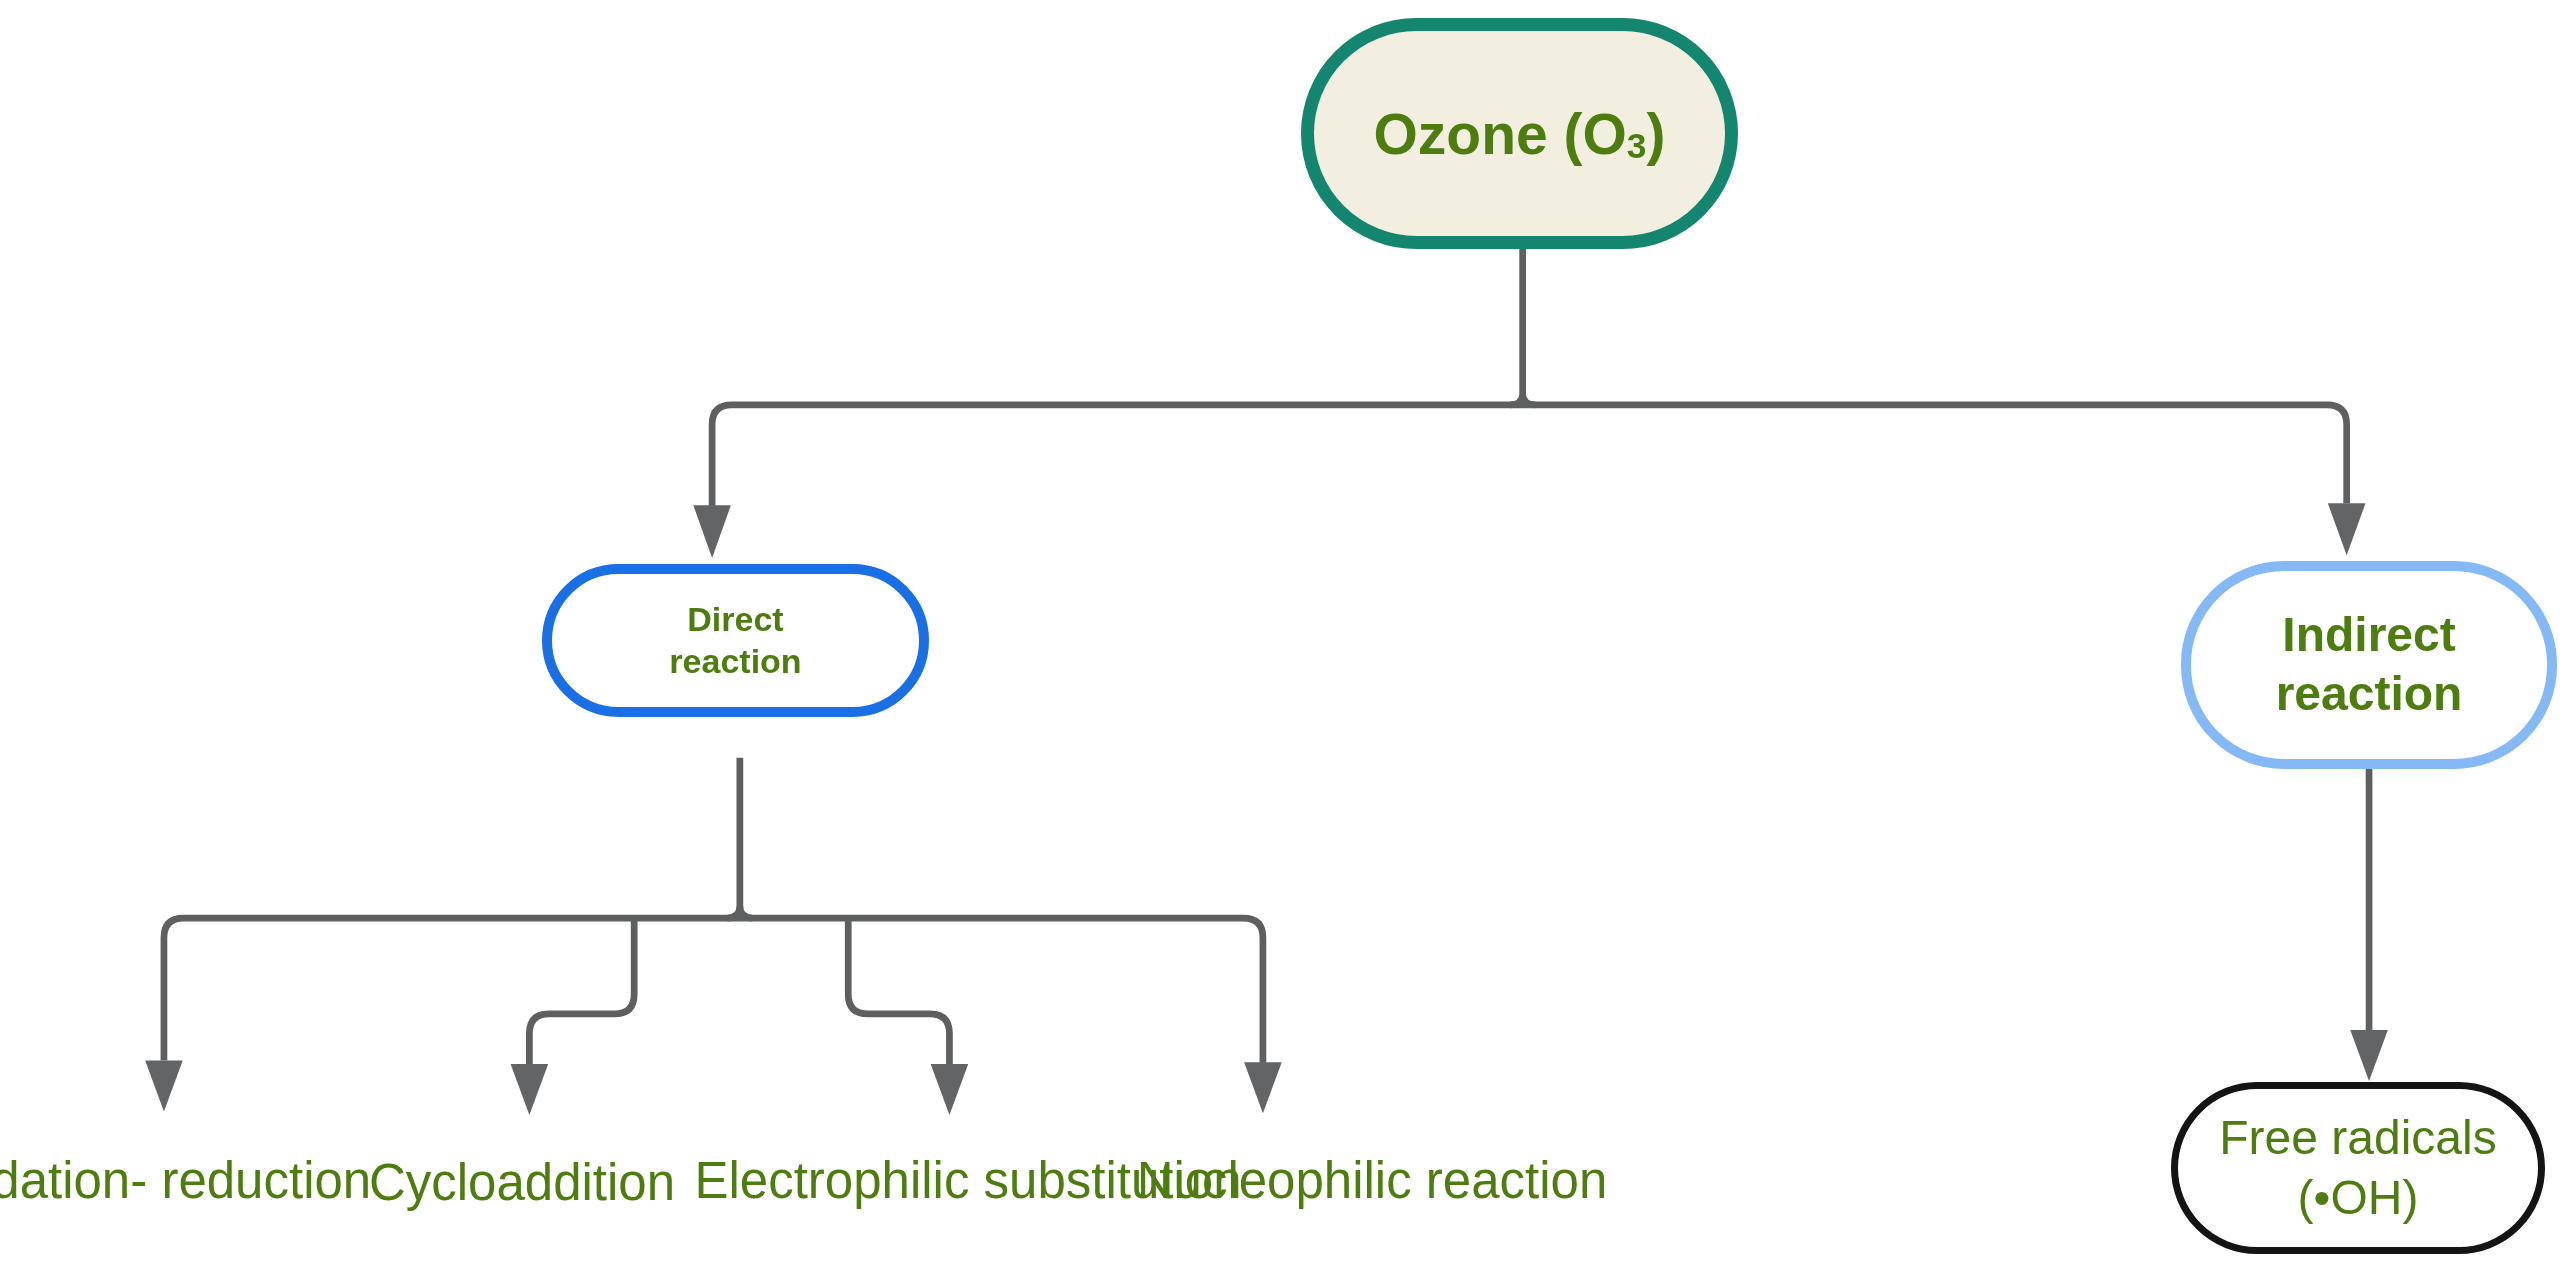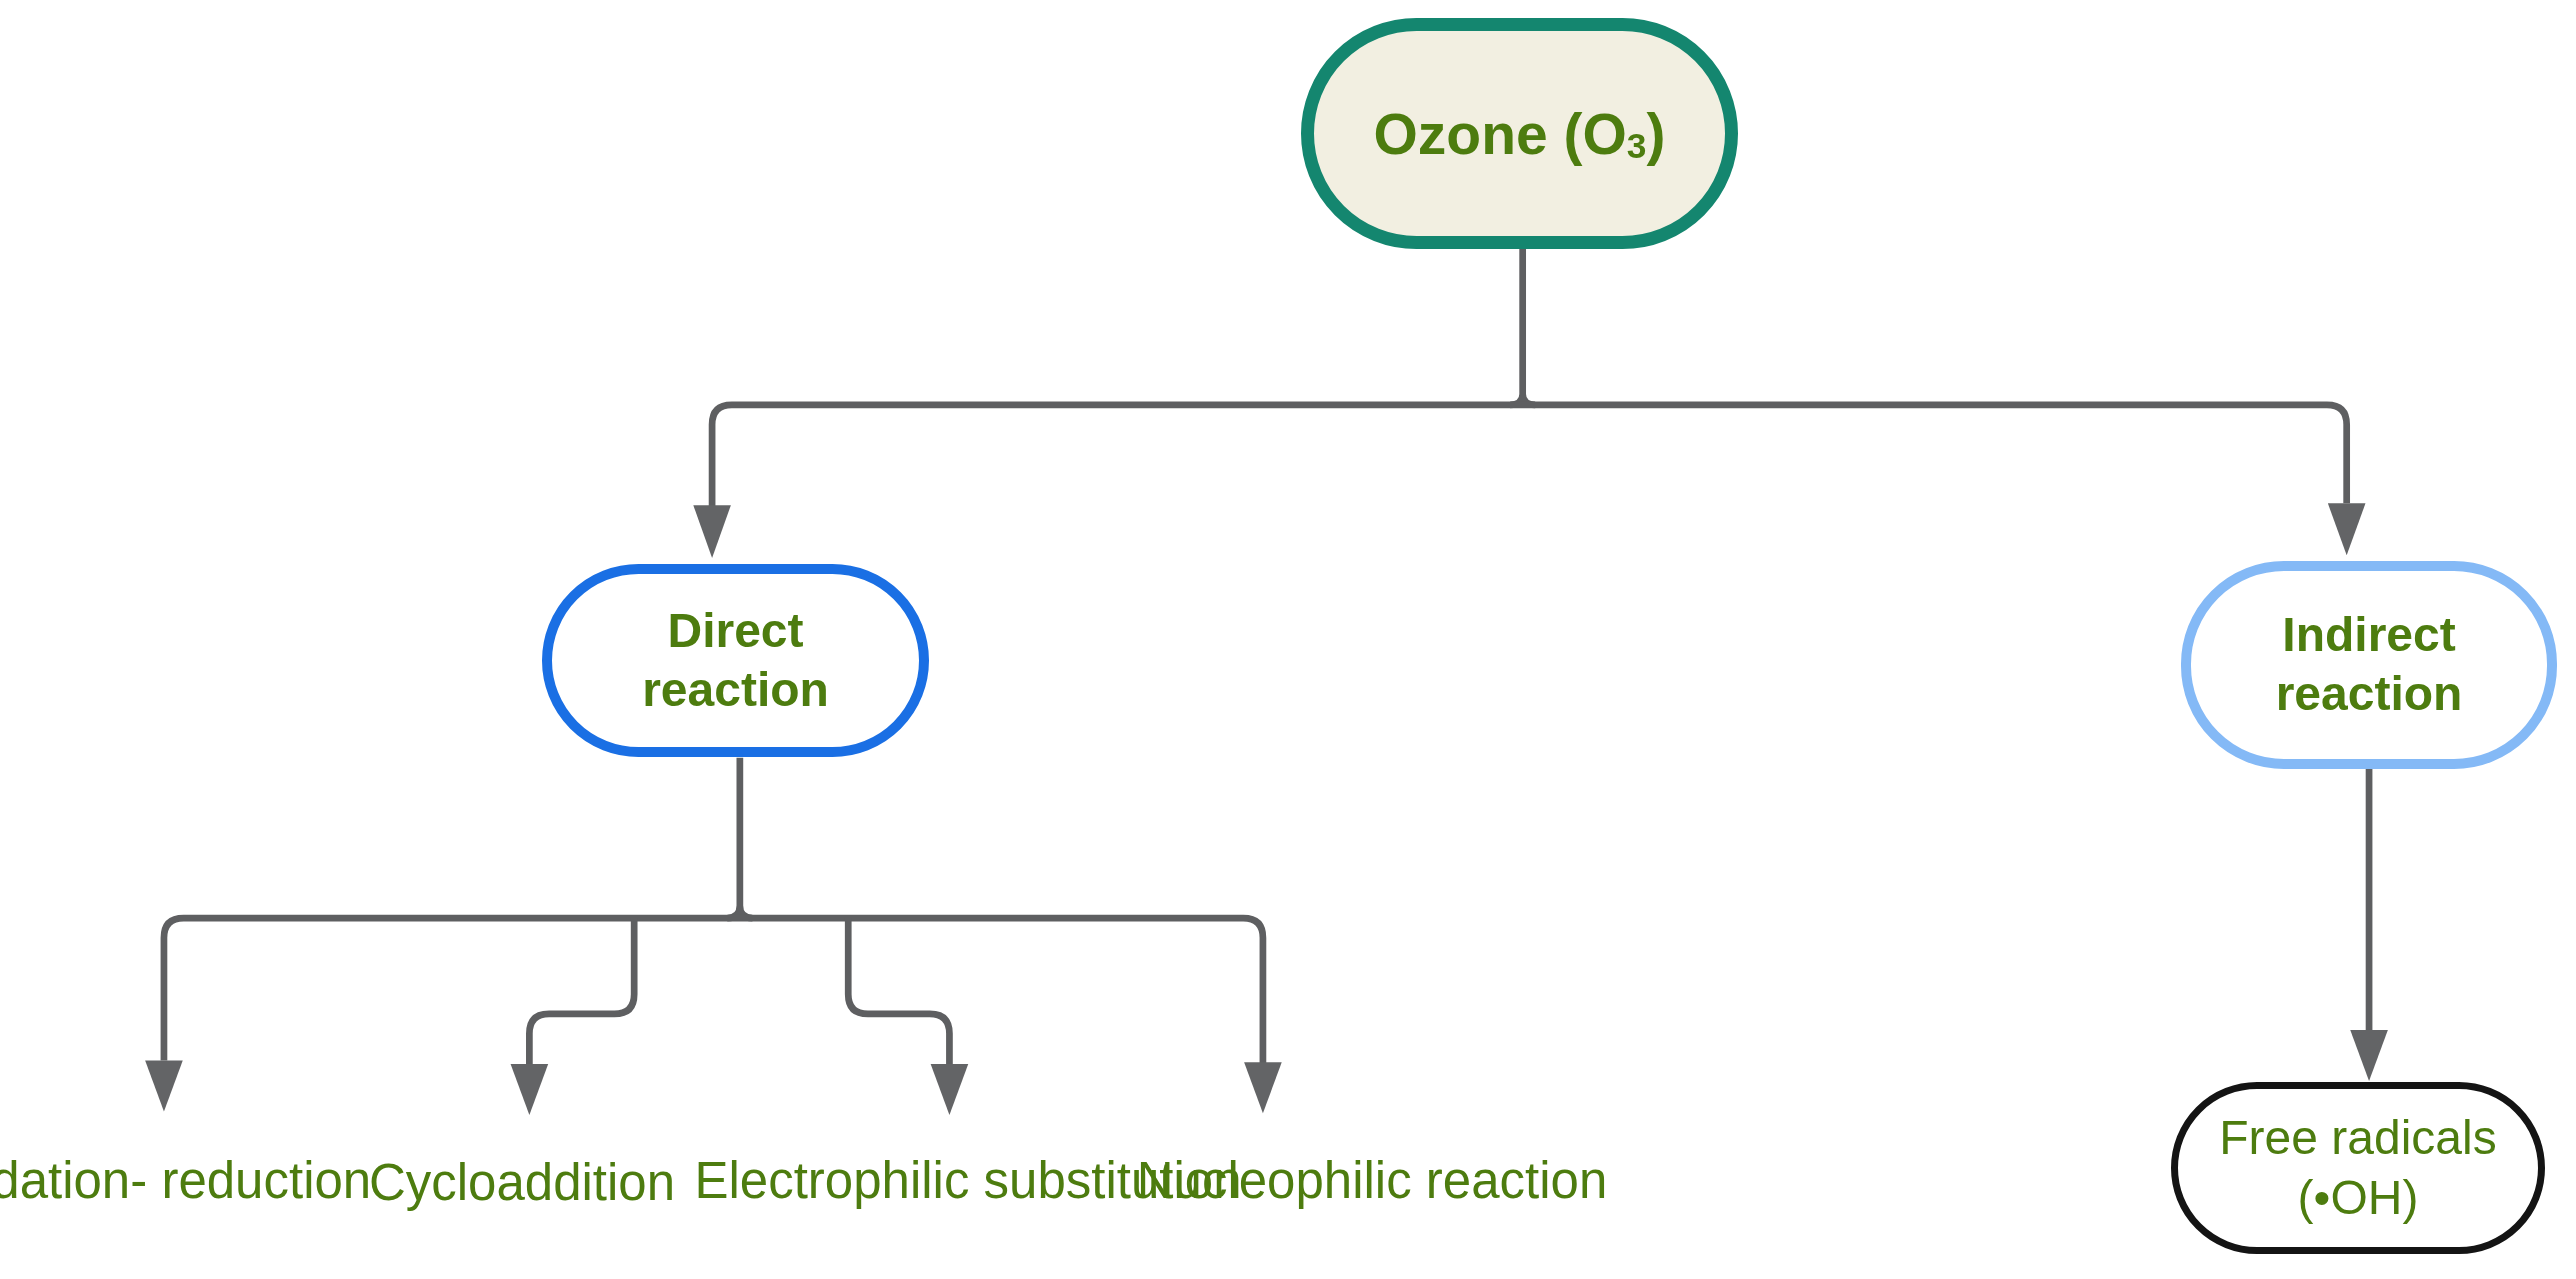--- a/index.html
+++ b/index.html
@@ -34,23 +34,23 @@
     left: 1301px; top: 18px; width: 437px; height: 231px;
     border-width: 13.4px; border-radius: 125px;
     font-size: 57px;
   }
   #node-ozone .label-row { display: block; }
   #node-ozone .sub {
     font-size: 0.62em;
     vertical-align: -3.6px;
   }
   #node-direct {
-    left: 542px; top: 564px; width: 387px; height: 193px;
+    left: 542px; top: 564px; width: 387px; height: 153px;
     border-width: 10.7px; border-radius: 107px;
-    font-size: 48px; line-height: 1.22;
+    font-size: 34px; line-height: 1.22;
   }
   #node-indirect {
     left: 2181px; top: 561px; width: 376px; height: 208px;
     border-width: 10.7px; border-radius: 103px;
     font-size: 48px; line-height: 1.22;
   }
   #node-free {
     left: 2171px; top: 1082px; width: 374px; height: 172px;
     border-width: 7.2px; border-radius: 94px;
     font-size: 48px; font-weight: normal; line-height: 1.25;

